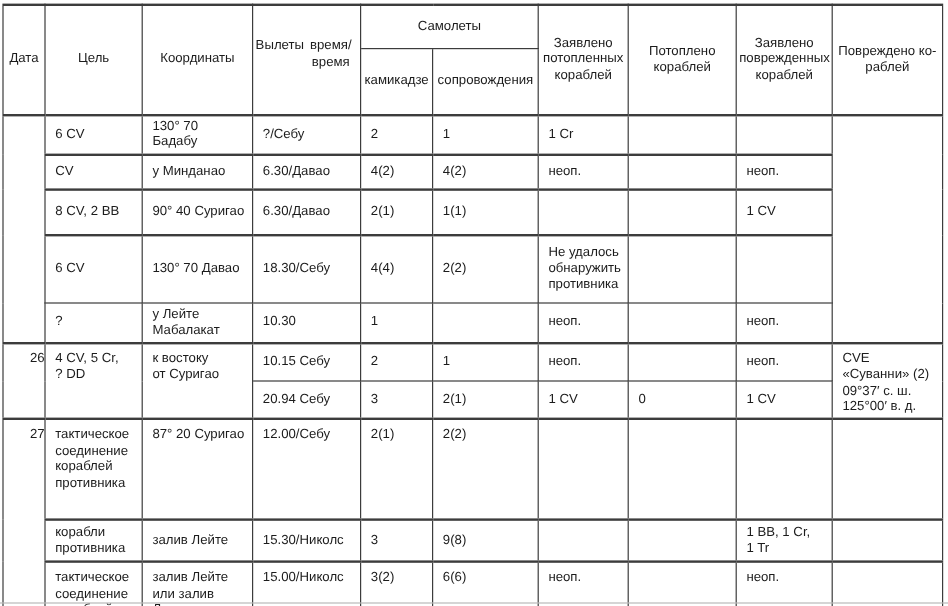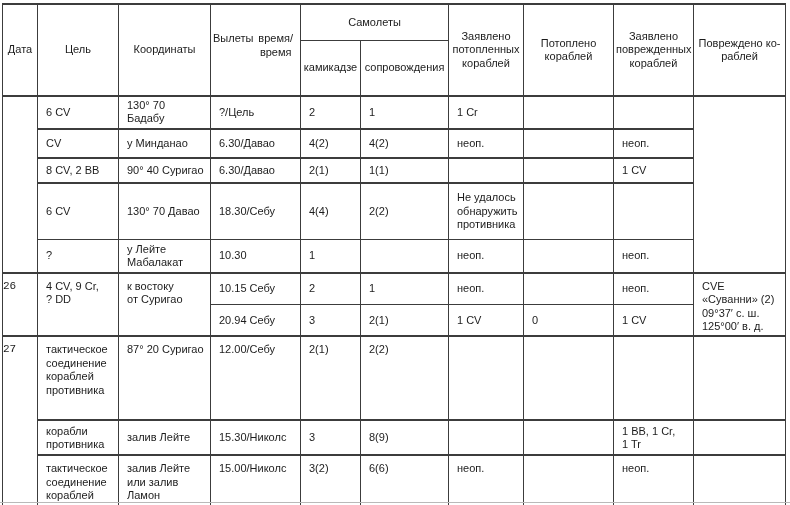--- a/index.html
+++ b/index.html
@@ -37,21 +37,21 @@
   }
   .doc tbody td {
     text-align: left;
     vertical-align: middle;
     padding: 2px 5px 2px 8px;
     border-top-width: 2px;
   }
   .doc tbody tr.t1 > td { border-top-width: 1px; }
   .doc tbody td.top,
   .doc tbody tr.vtop > td { vertical-align: top; padding-top: 6px; }
-  .doc tbody td.c-date { padding-left: 0; font-family: Liberation Mono, monospace; }
+  .doc tbody td.c-date { padding-left: 22px; }
   .dual {
     display: flex;
     flex-direction: row;
     justify-content: space-between;
     height: 48px;
     margin-top: 13px;
   }
   .bottom-rule {
     position: absolute;
     left: 0;
@@ -104,39 +104,39 @@
       <tr style="height:31px">
         <th>камикадзе</th>
         <th>сопровождения</th>
       </tr>
     </thead>
     <tbody>
       <tr style="height:33px">
         <td class="c-date top" rowspan="5"></td>
         <td>6 CV</td>
         <td>130° 70 Бадабу</td>
-        <td>?/Цель</td>
+        <td>?/Себу</td>
         <td>2</td>
         <td>1</td>
         <td>1 Cr</td>
         <td></td>
         <td></td>
         <td class="top" rowspan="5"></td>
       </tr>
       <tr style="height:29px">
         <td>CV</td>
         <td>у Минданао</td>
         <td>6.30/Давао</td>
         <td>4(2)</td>
         <td>4(2)</td>
         <td>неоп.</td>
         <td></td>
         <td>неоп.</td>
       </tr>
-      <tr style="height:25px">
+      <tr style="height:38px">
         <td>8 CV, 2 BB</td>
         <td>90° 40 Суригао</td>
         <td>6.30/Давао</td>
         <td>2(1)</td>
         <td>1(1)</td>
         <td></td>
         <td></td>
         <td>1 CV</td>
       </tr>
       <tr style="height:57px">
@@ -157,21 +157,21 @@
 Мабалакат</td>
         <td>10.30</td>
         <td>1</td>
         <td></td>
         <td>неоп.</td>
         <td></td>
         <td>неоп.</td>
       </tr>
       <tr style="height:28px">
         <td class="c-date top" rowspan="2">26</td>
-        <td class="top" rowspan="2">4 CV, 9 Cr,
+        <td class="top" rowspan="2">4 CV, 5 Cr,
 ? DD</td>
         <td class="top" rowspan="2">к востоку
 от Суригао</td>
         <td>10.15 Себу</td>
         <td>2</td>
         <td>1</td>
         <td>неоп.</td>
         <td></td>
         <td>неоп.</td>
         <td class="top" rowspan="2">CVE
@@ -201,21 +201,21 @@
         <td></td>
         <td></td>
         <td></td>
       </tr>
       <tr style="height:35px">
         <td>корабли
 противника</td>
         <td>залив Лейте</td>
         <td>15.30/Николс</td>
         <td>3</td>
-        <td>8(9)</td>
+        <td>9(8)</td>
         <td></td>
         <td></td>
         <td>1 BB, 1 Cr,
 1 Tr</td>
         <td></td>
       </tr>
       <tr class="vtop" style="height:60px">
         <td>тактическое
 соединение
 кораблей

